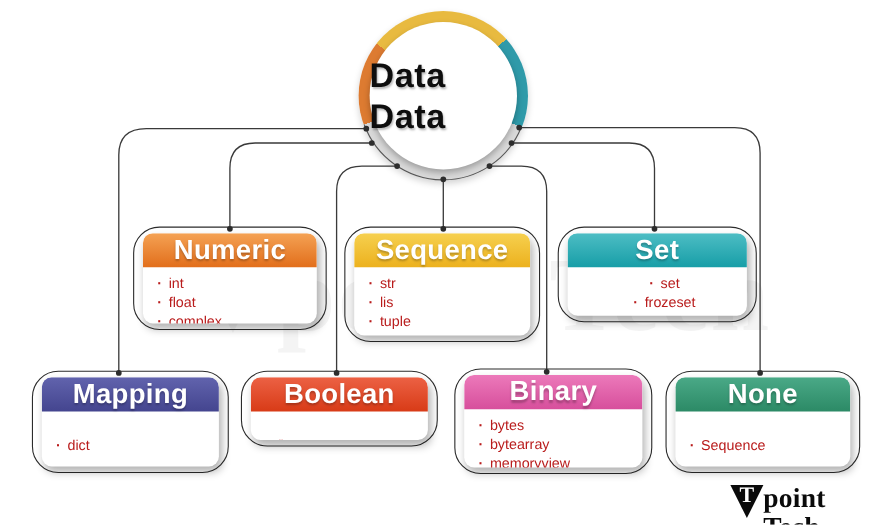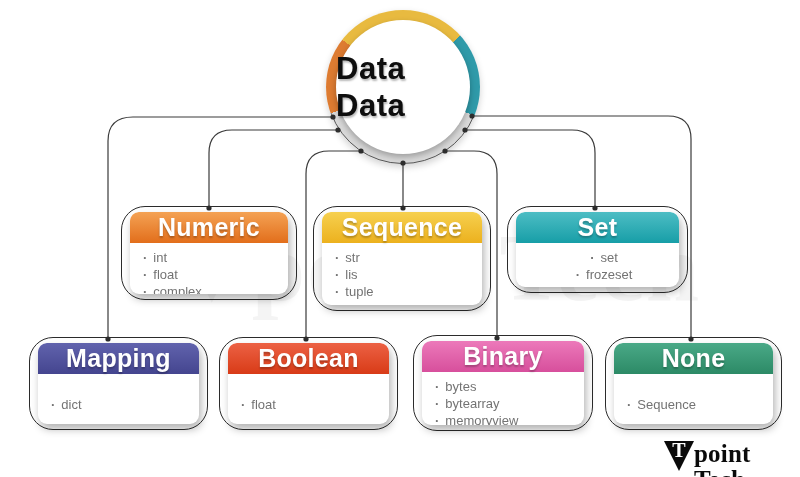--- a/index.html
+++ b/index.html
@@ -54,21 +54,21 @@
   .hdr{
     flex:0 0 31px;border-radius:8px 8px 0 0;
     display:flex;align-items:center;justify-content:center;
     color:#ffffff;font-size:25px;font-weight:bold;
     text-shadow:0 2px 2px rgba(0,0,0,0.25);letter-spacing:0.3px;
   }
   ul.items{
     list-style:none;margin:0;padding:6px 0 0 13px;flex:1;
   }
   ul.items li{
-    font-size:13px;line-height:17px;color:#737373;white-space:nowrap;
+    font-size:13px;line-height:17px;color:#b91c1c;white-space:nowrap;
   }
   ul.items li::before{content:"·";font-weight:bold;margin-right:6px;}
   ul.items li:only-child{margin-top:16px;}
 
   
   .logo{position:absolute;left:664px;top:441px;z-index:4;display:flex;align-items:flex-start;}
   .logo-tri{position:relative;width:30px;height:31px;display:inline-block;}
   .logo-tri .tri{
     position:absolute;left:0;top:0;width:0;height:0;
     border-left:15px solid transparent;border-right:15px solid transparent;
@@ -163,21 +163,21 @@
 
   <div class="node" style="left:29px;top:337px;width:179px;height:93px;">
     <div class="card">
       <div class="hdr" style="background: linear-gradient(rgb(97, 99, 173), rgb(68, 69, 143));">Mapping</div>
       <ul class="items">
           <li>dict</li>
         </ul>
     </div>
   </div>
 
-  <div class="node" style="left:219px;top:337px;width:179px;height:93px;">
+  <div class="node" style="left:219px;top:337px;width:179px;height:69px;">
     <div class="card">
       <div class="hdr" style="background: linear-gradient(rgb(236, 97, 68), rgb(216, 59, 23));">Boolean</div>
       <ul class="items">
           <li>float</li>
         </ul>
     </div>
   </div>
 
   <div class="node" style="left:413px;top:335px;width:180px;height:96px;">
     <div class="card">

